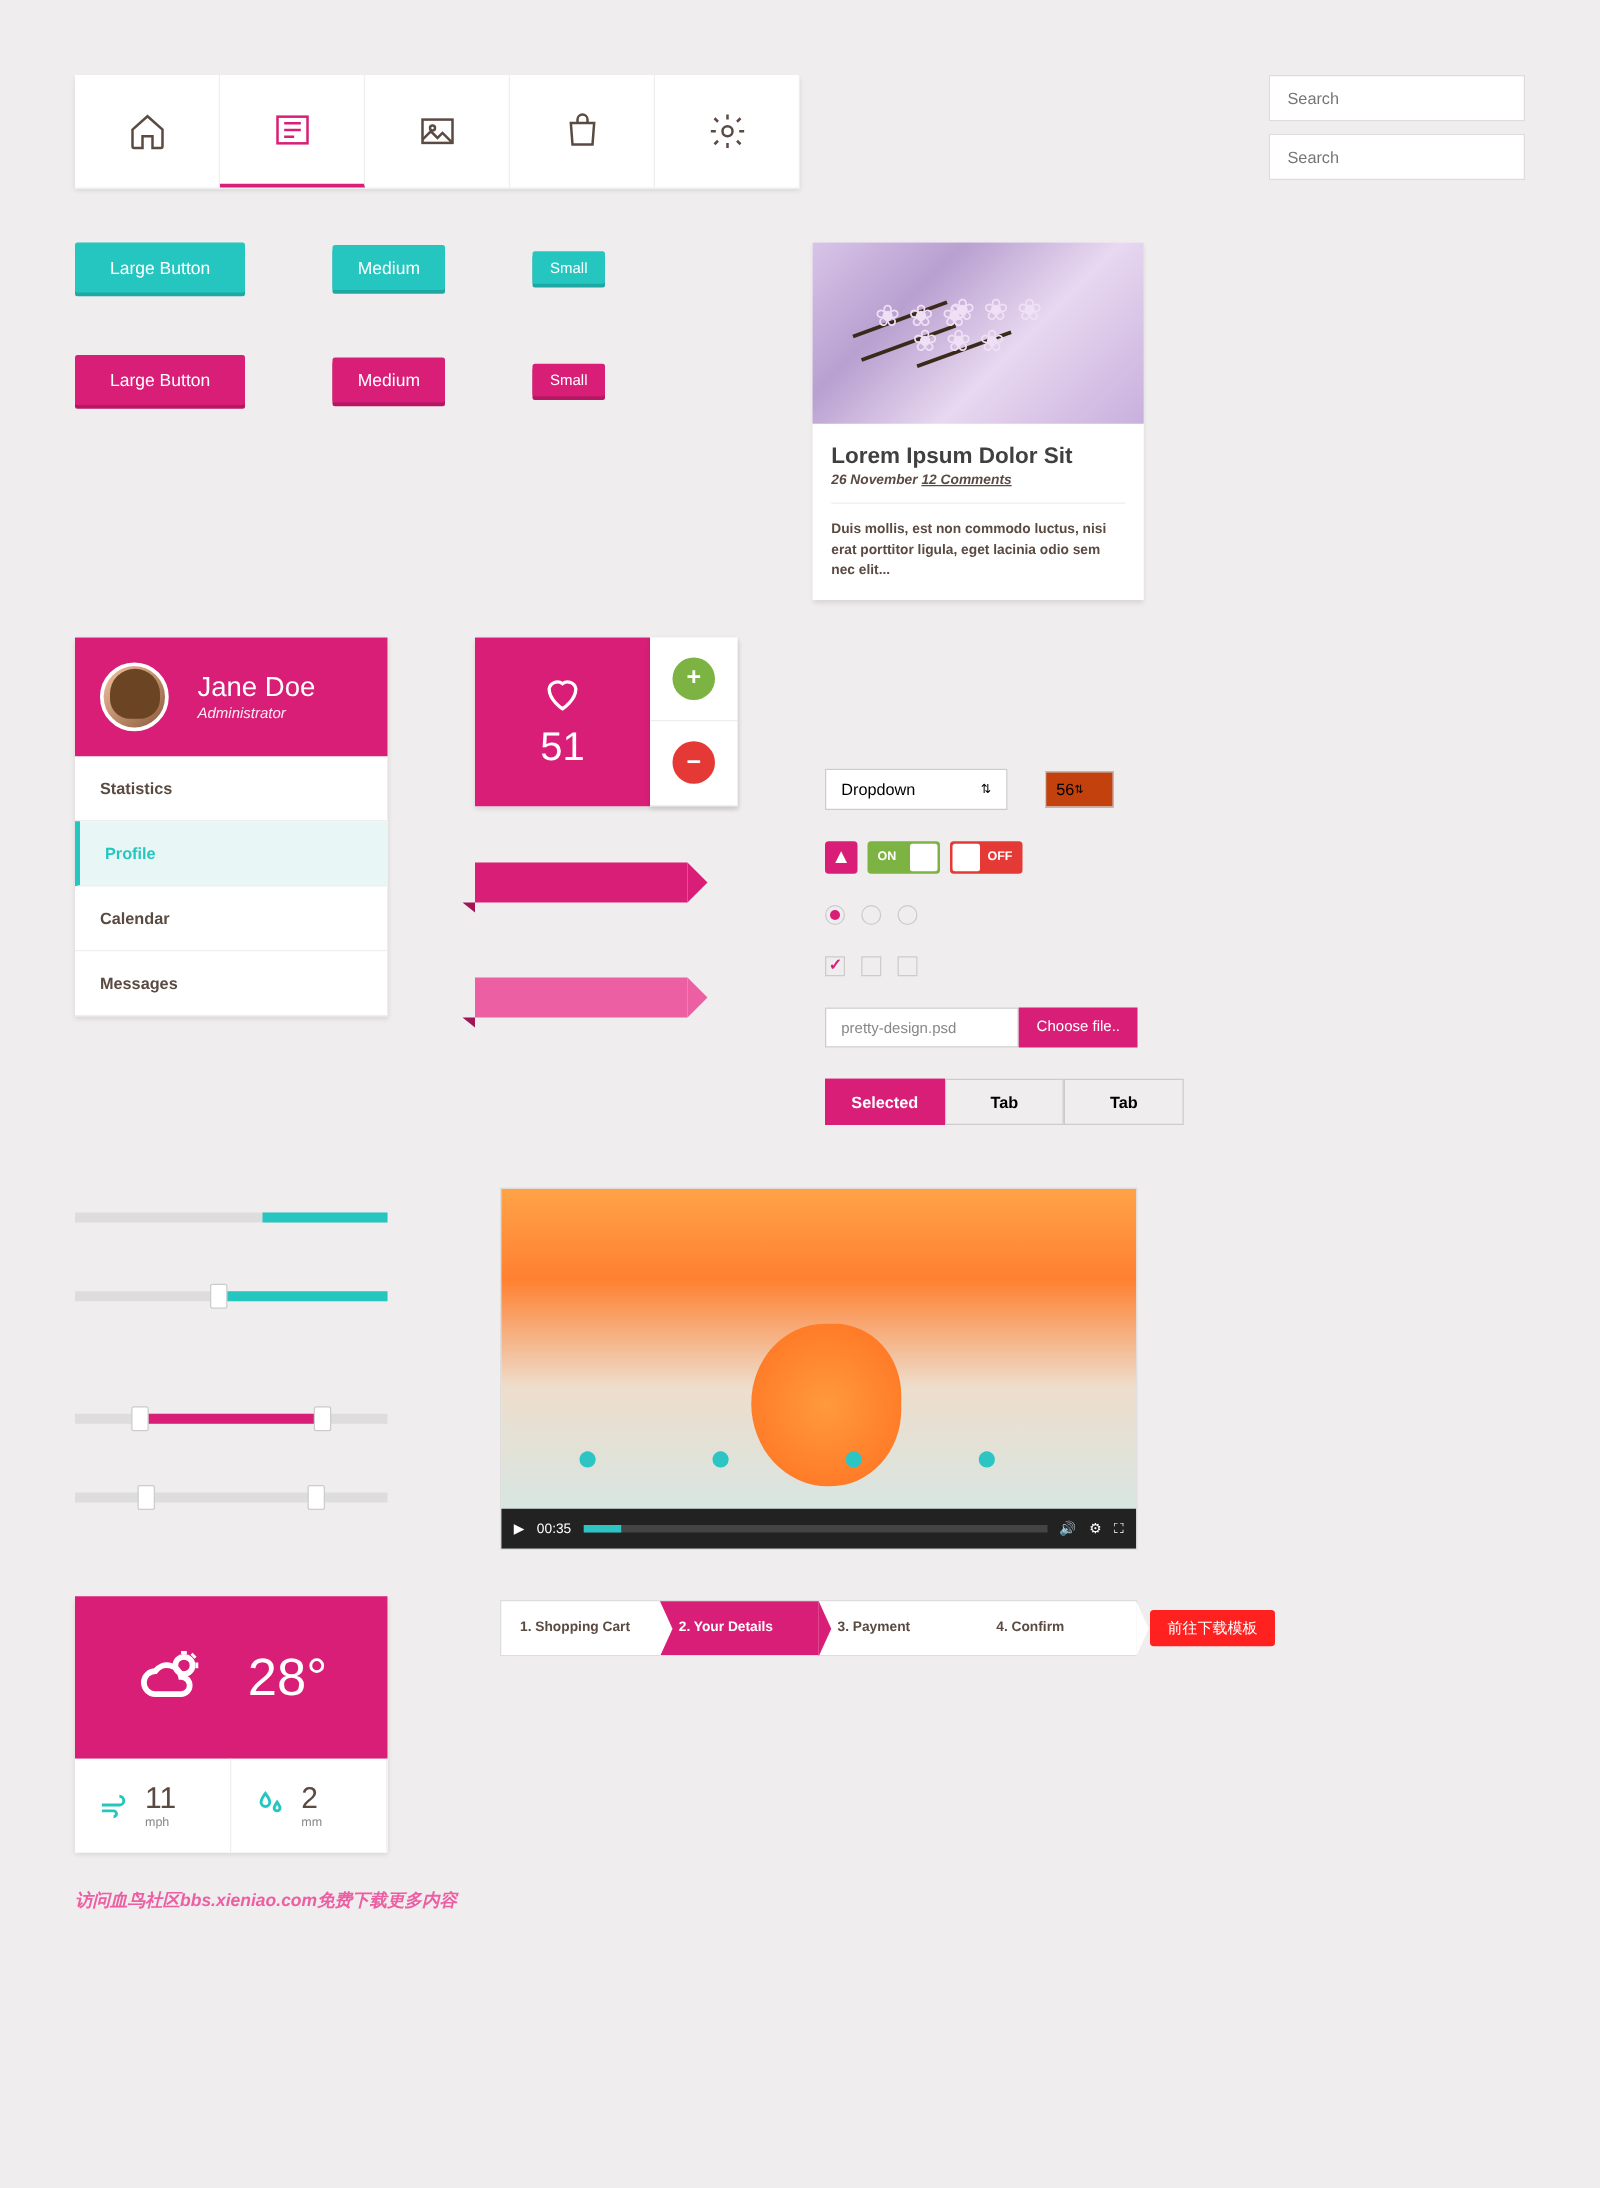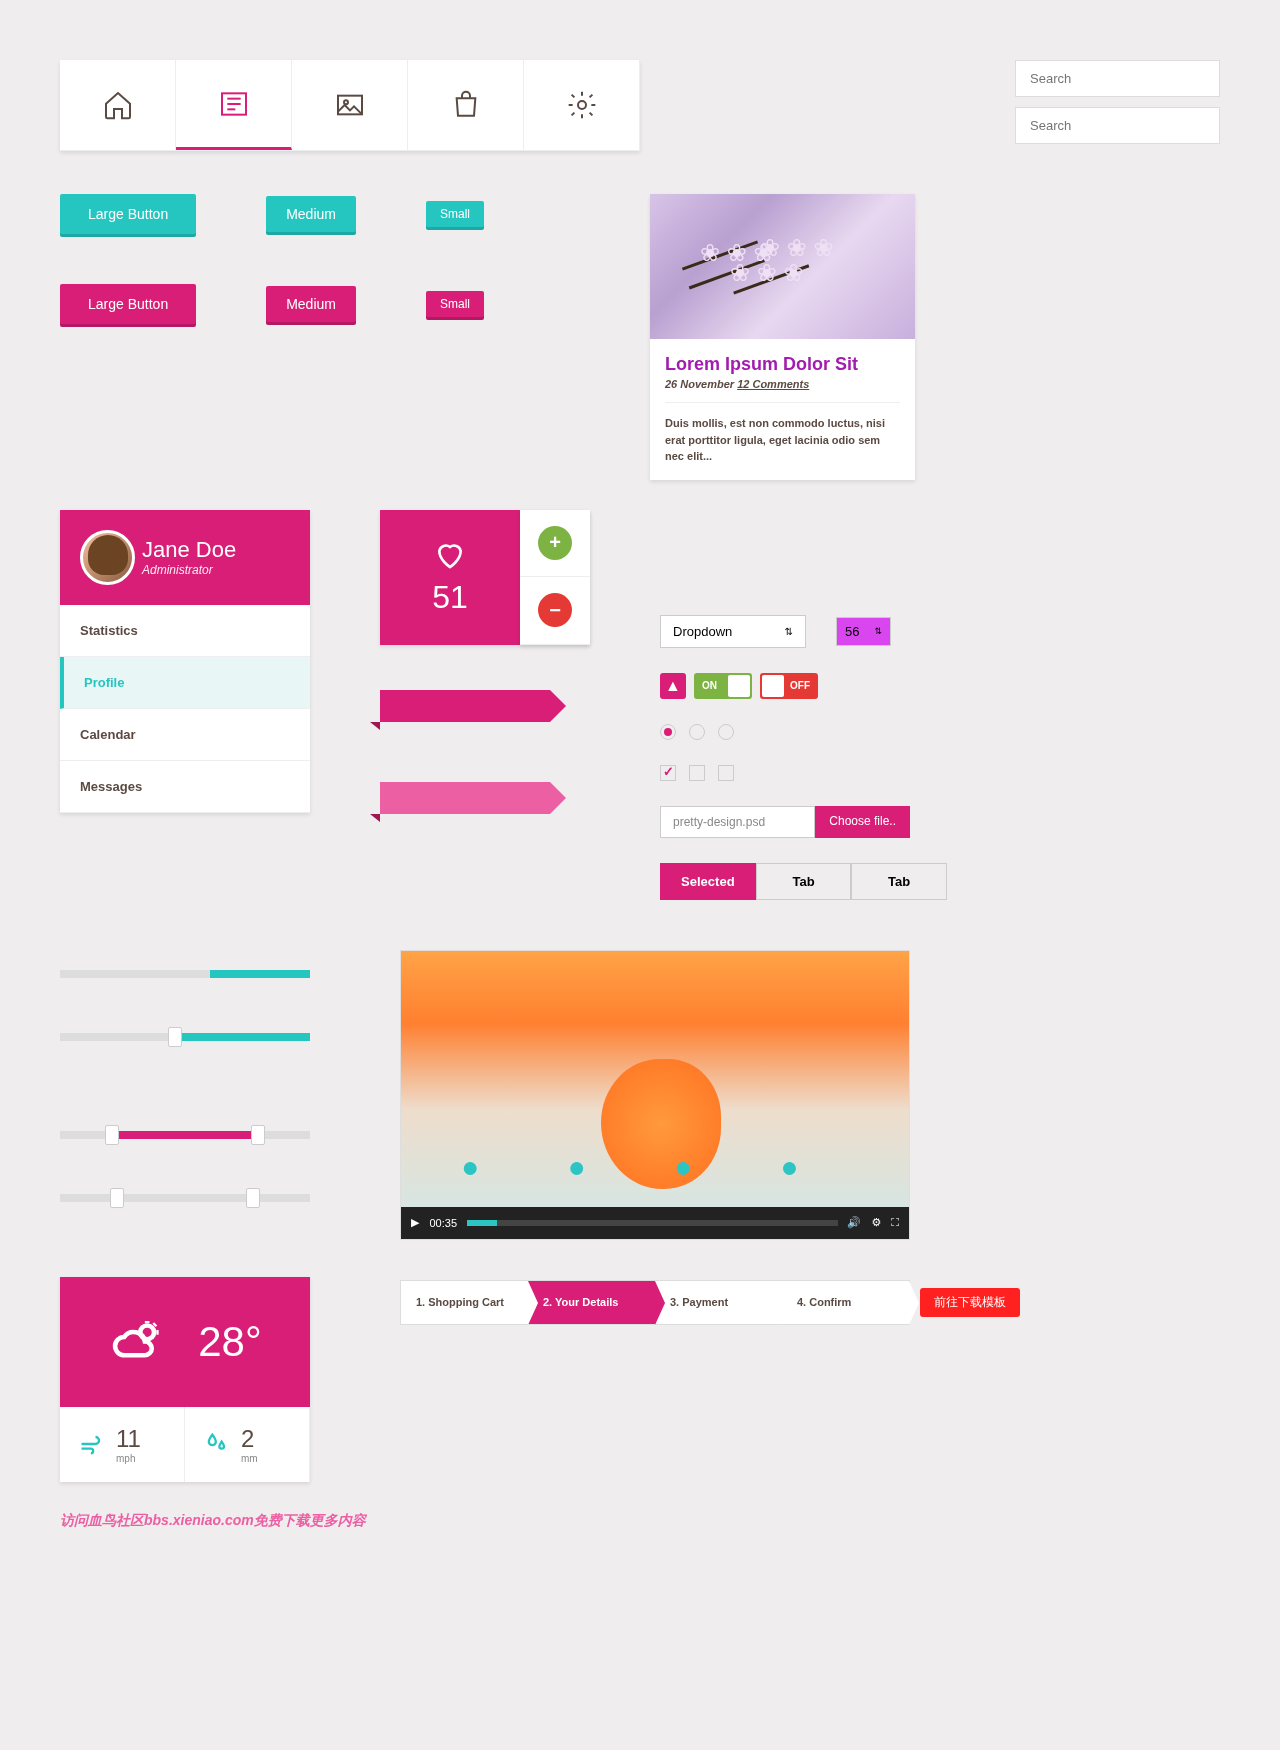--- a/index.html
+++ b/index.html
@@ -12,21 +12,21 @@
 .search-box{background:#fff;border:1px solid #ddd;padding:10px 14px;width:205px;display:flex;align-items:center;margin-bottom:10px}
 .search-box input{border:none;outline:none;flex:1;font-size:13px;color:#999}
 .btn{border:none;color:#fff;font-size:14px;cursor:pointer;border-radius:2px}
 .btn-teal{background:#26c6c0;box-shadow:0 3px 0 #1ea8a3}
 .btn-pink{background:#d81e77;box-shadow:0 3px 0 #b51863}
 .btn-lg{padding:12px 28px}
 .btn-md{padding:10px 20px}
 .btn-sm{padding:6px 14px;font-size:12px}
 .card{background:#fff;box-shadow:0 2px 4px rgba(0,0,0,0.1)}
 .user-card{width:250px}
-.user-head{background:#d81e77;padding:20px;display:flex;align-items:center;gap:7px}
+.user-head{background:#d81e77;padding:20px;display:flex;align-items:center;gap:23px}
 .avatar{width:55px;height:55px;border-radius:50%;border:3px solid #fff;background:linear-gradient(135deg,#f4c2a0,#8b5a3c);display:flex;align-items:center;justify-content:center;overflow:hidden}
 .avatar::after{content:"";width:40px;height:40px;background:#6b4423;border-radius:50% 50% 40% 40%;margin-top:-5px}
 .user-name{color:#fff;font-size:22px;font-weight:300}
 .user-role{color:#fff;font-size:12px;font-style:italic;opacity:0.9}
 .menu-item{padding:18px 20px;border-bottom:1px solid #eee;font-size:13px;color:#5a4a42;font-weight:bold;cursor:pointer}
 .menu-item.active{background:#e8f7f6;color:#26c6c0;border-left:4px solid #26c6c0}
 .like-widget{display:flex;width:210px;height:135px}
 .like-left{background:#d81e77;flex:1;display:flex;flex-direction:column;align-items:center;justify-content:center;color:#fff}
 .like-left svg{width:36px;height:32px;stroke:#fff;fill:none;stroke-width:2}
 .like-count{font-size:32px;font-weight:300;margin-top:8px}
@@ -39,26 +39,26 @@
 .ribbon-body{background:#d81e77;height:100%;position:relative}
 .ribbon-arrow{position:absolute;right:-16px;top:0;border-left:16px solid #d81e77;border-top:16px solid transparent;border-bottom:16px solid transparent}
 .ribbon2 .ribbon-body{background:#ec5fa3}
 .ribbon2 .ribbon-arrow{border-left-color:#ec5fa3}
 .ribbon-fold{position:absolute;left:-10px;bottom:-8px;border-right:10px solid #a01556;border-bottom:8px solid transparent}
 .blog-card{width:265px}
 .blog-img{height:145px;background:linear-gradient(135deg,#d8c4e8 0%,#b8a0d0 30%,#e8d8f0 60%,#c8b0dd 100%);position:relative;overflow:hidden}
 .blog-img::before{content:"";position:absolute;width:80px;height:3px;background:#3a2a1a;top:60px;left:30px;transform:rotate(-20deg);box-shadow:0 20px 0 #3a2a1a,40px 40px 0 #3a2a1a}
 .blog-img::after{content:"❀ ❀ ❀";position:absolute;color:#f0e0f5;font-size:24px;top:45px;left:50px;text-shadow:30px 20px 0 #f0e0f5,60px -5px 0 #f0e0f5}
 .blog-body{padding:15px}
-.blog-title{color:#a21caf;font-size:18px;font-weight:bold}
+.blog-title{color:#404040;font-size:18px;font-weight:bold}
 .blog-meta{font-size:11px;color:#5a4a42;font-style:italic;font-weight:bold;margin-top:3px}
 .blog-meta u{text-decoration:underline}
 .blog-text{font-size:11px;color:#5a4a42;margin-top:12px;padding-top:12px;border-top:1px solid #eee;line-height:1.5;font-weight:bold}
 .dropdown{background:#fff;border:1px solid #ccc;padding:8px 12px;width:146px;font-size:13px;display:flex;justify-content:space-between;align-items:center}
-.stepper{background:#d946ef;border:1px solid #ccc;padding:6px 8px;width:55px;display:flex;justify-content:space-between;align-items:center;font-size:13px}
+.stepper{background:#c2410c;border:1px solid #ccc;padding:6px 8px;width:55px;display:flex;align-items:center;font-size:13px}
 .sq-btn{width:26px;height:26px;background:#d81e77;display:flex;align-items:center;justify-content:center;color:#fff;border-radius:3px;cursor:pointer}
 .toggle{width:58px;height:26px;border-radius:3px;display:flex;align-items:center;cursor:pointer;font-size:10px;font-weight:bold;color:#fff;position:relative}
 .toggle.on{background:#7cb342;justify-content:flex-start;padding-left:8px}
 .toggle.off{background:#e53935;justify-content:flex-end;padding-right:8px}
 .toggle::after{content:"";width:22px;height:22px;background:#fff;position:absolute;border-radius:2px}
 .toggle.on::after{right:2px}
 .toggle.off::after{left:2px}
 .radio{width:16px;height:16px;border:1px solid #ccc;border-radius:50%;display:inline-block;margin-right:8px;position:relative}
 .radio.checked::after{content:"";width:8px;height:8px;background:#d81e77;border-radius:50%;position:absolute;top:3px;left:3px}
 .checkbox{width:16px;height:16px;border:1px solid #ccc;display:inline-block;margin-right:8px;position:relative}

